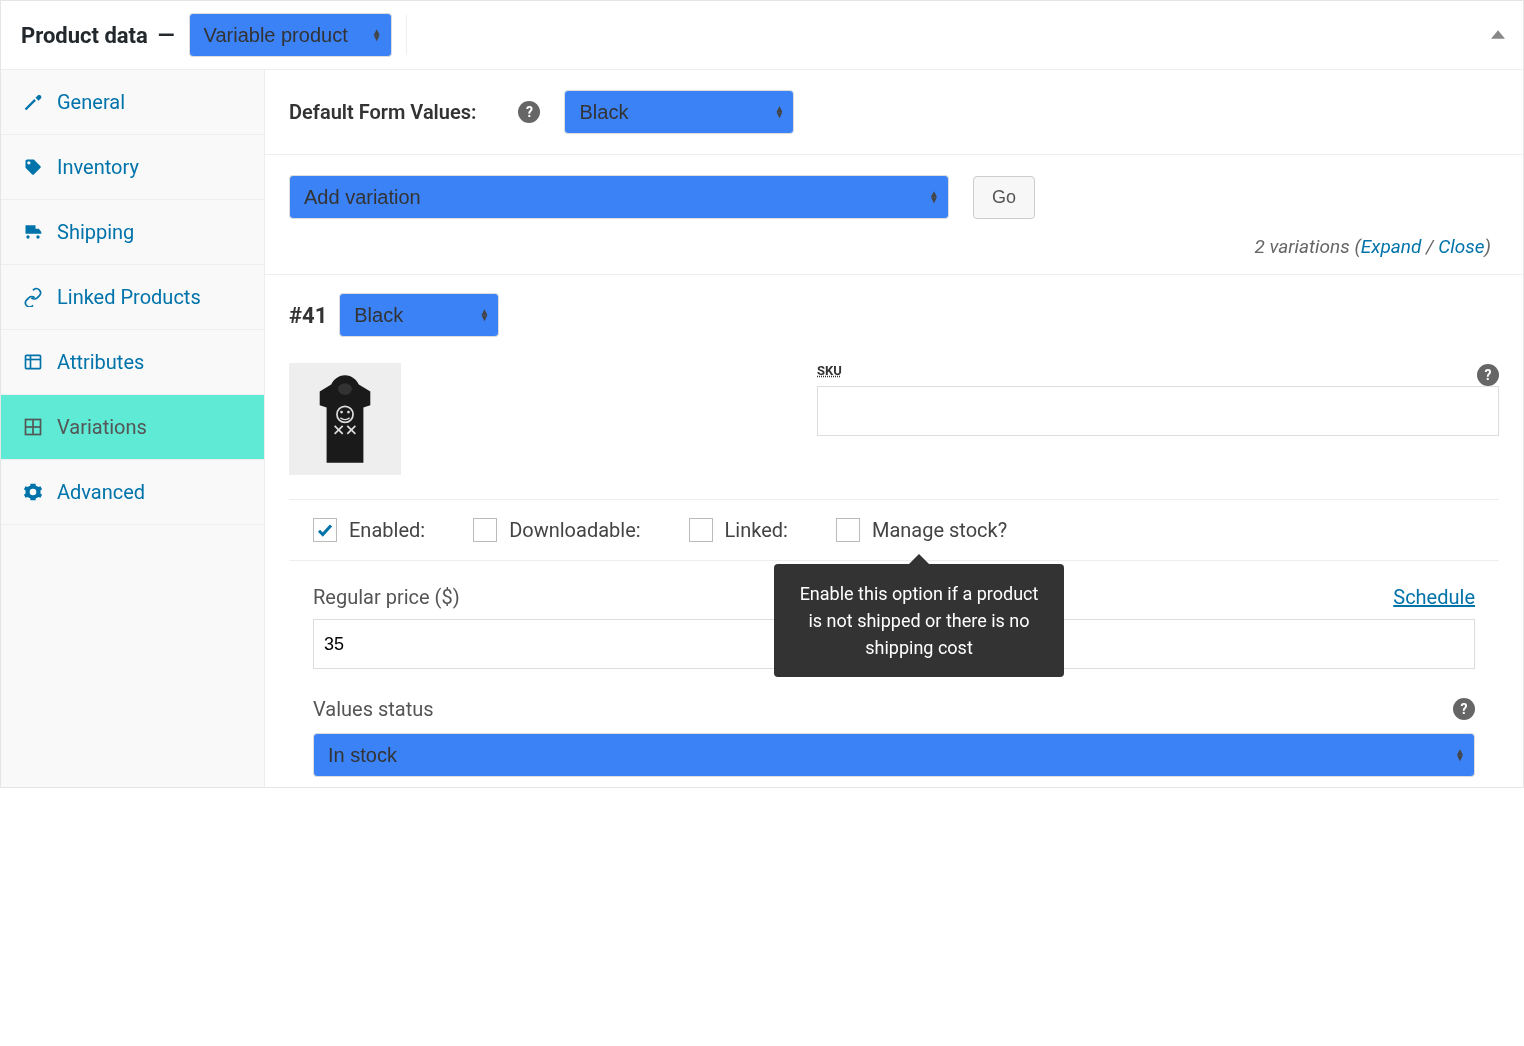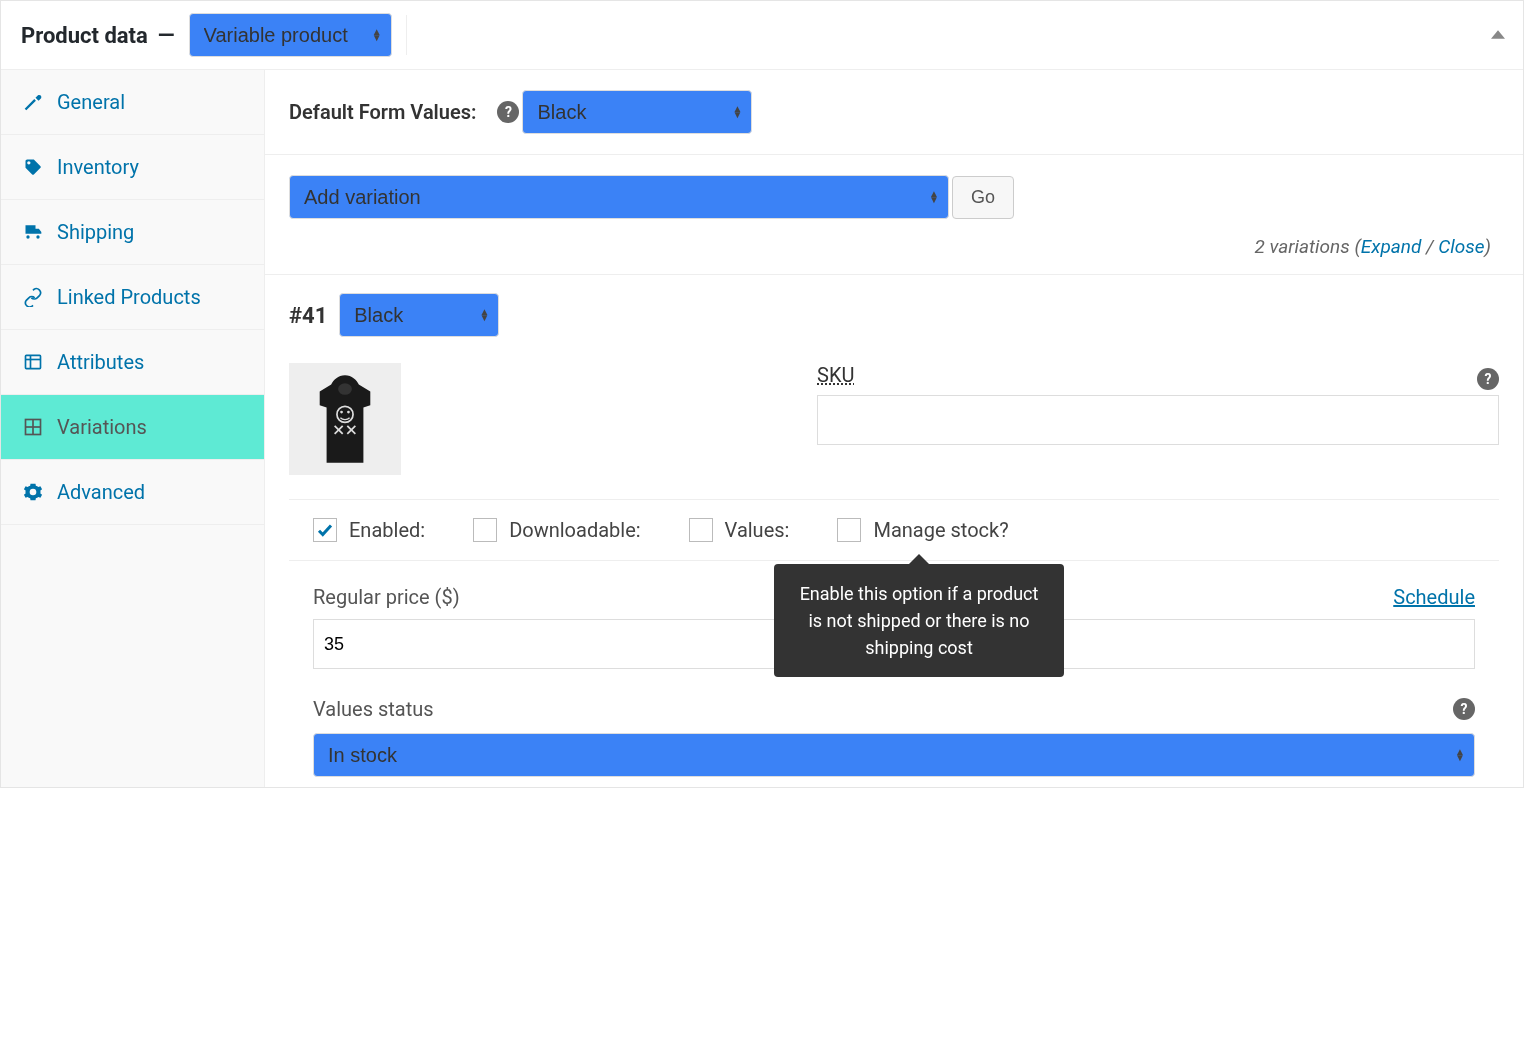--- a/index.html
+++ b/index.html
@@ -30,34 +30,34 @@
     .body { display: flex; }
     .tabs { width: 264px; background: #f9f9f9; border-right: 1px solid #eee; }
     .tab { display: flex; align-items: center; gap: 14px; padding: 20px 22px; border-bottom: 1px solid #eee; color: #0073aa; cursor: pointer; font-size: 20px; }
     .tab.active { background: #5eead4; color: #555; }
     .tab .icon { width: 20px; height: 20px; color: #0073aa; }
     .tab.active .icon { color: #555; }
     .content { flex: 1; }
     .row { padding: 20px 24px; border-bottom: 1px solid #eee; }
     .lbl { font-weight: 600; font-size: 20px; color: #333; margin-right: 18px; }
     .help-icon { display: inline-flex; align-items: center; justify-content: center; width: 22px; height: 22px; border-radius: 50%; background: #666; color: #fff; font-size: 14px; font-weight: 700; cursor: help; }
-    .flex { display: flex; align-items: center; gap: 3px; }
+    .flex { display: flex; align-items: center; gap: 24px; }
     .wide-select select { width: 660px; }
     .btn { padding: 10px 18px; border: 1px solid #ccc; border-radius: 4px; background: #f7f7f7; font-size: 18px; cursor: pointer; color: #555; }
     .meta-right { text-align: right; color: #666; font-style: italic; font-size: 19px; padding-right: 8px; }
     .meta-right a { color: #0073aa; text-decoration: none; }
     .variation-head { padding: 18px 24px 8px; display: flex; align-items: center; gap: 12px; }
     .variation-id { font-weight: 700; font-size: 22px; color: #333; }
     .variation-head .select-wrap select { width: 160px; }
     .detail { padding: 18px 24px 0; }
     .img-sku { display: flex; gap: 36px; align-items: flex-start; }
     .thumb { width: 112px; height: 112px; background: #eee; display: flex; align-items: center; justify-content: center; }
     .thumb svg { width: 72px; height: 92px; }
     .sku-block { flex: 1; margin-left: 380px; }
-    .sku-label { text-decoration: underline dotted; font-size: 20px; color: #333; display: inline-block; margin-bottom: 8px; }
+    .sku-label { text-decoration: underline dotted; font-size: 13px; color: #333; display: inline-block; margin-bottom: 8px; font-weight: bold; }
     .sku-row { display:flex; justify-content: space-between; align-items: center; }
     .text-input { width: 100%; height: 50px; border: 1px solid #ddd; font-size: 18px; padding: 6px 10px; }
     .check-row { display: flex; gap: 48px; padding: 18px 24px; align-items: center; position: relative; border-top:1px solid #eee; border-bottom:1px solid #eee; margin-top: 24px;}
     .check { display: flex; align-items: center; gap: 12px; font-size: 20px; color: #444; }
     .box { width: 24px; height: 24px; border: 1px solid #bbb; background: #fff; display:flex; align-items:center; justify-content:center; }
     .box.checked svg { width: 18px; height: 18px; }
     .tooltip {
       position: absolute; top: 52px; left: 630px; transform: translateX(-50%);
       background: #333; color: #fff; padding: 16px 20px; border-radius: 4px;
       width: 290px; text-align: center; font-size: 18px; line-height: 1.5;
@@ -211,21 +211,21 @@
                 </svg>
               </span>
             <span>Enabled:</span>
           </label>
           <label class="check">
             <span class="box"></span>
             <span>Downloadable:</span>
           </label>
           <label class="check">
             <span class="box"></span>
-            <span>Values:</span>
+            <span>Linked:</span>
           </label>
           <label class="check">
             <span class="box"></span>
             <span>Manage stock?</span>
           </label>
           <div class="tooltip">Enable this option if a product is not shipped or there is no shipping cost</div>
         </div>
 
         <div class="two-col">
           <div class="col">

